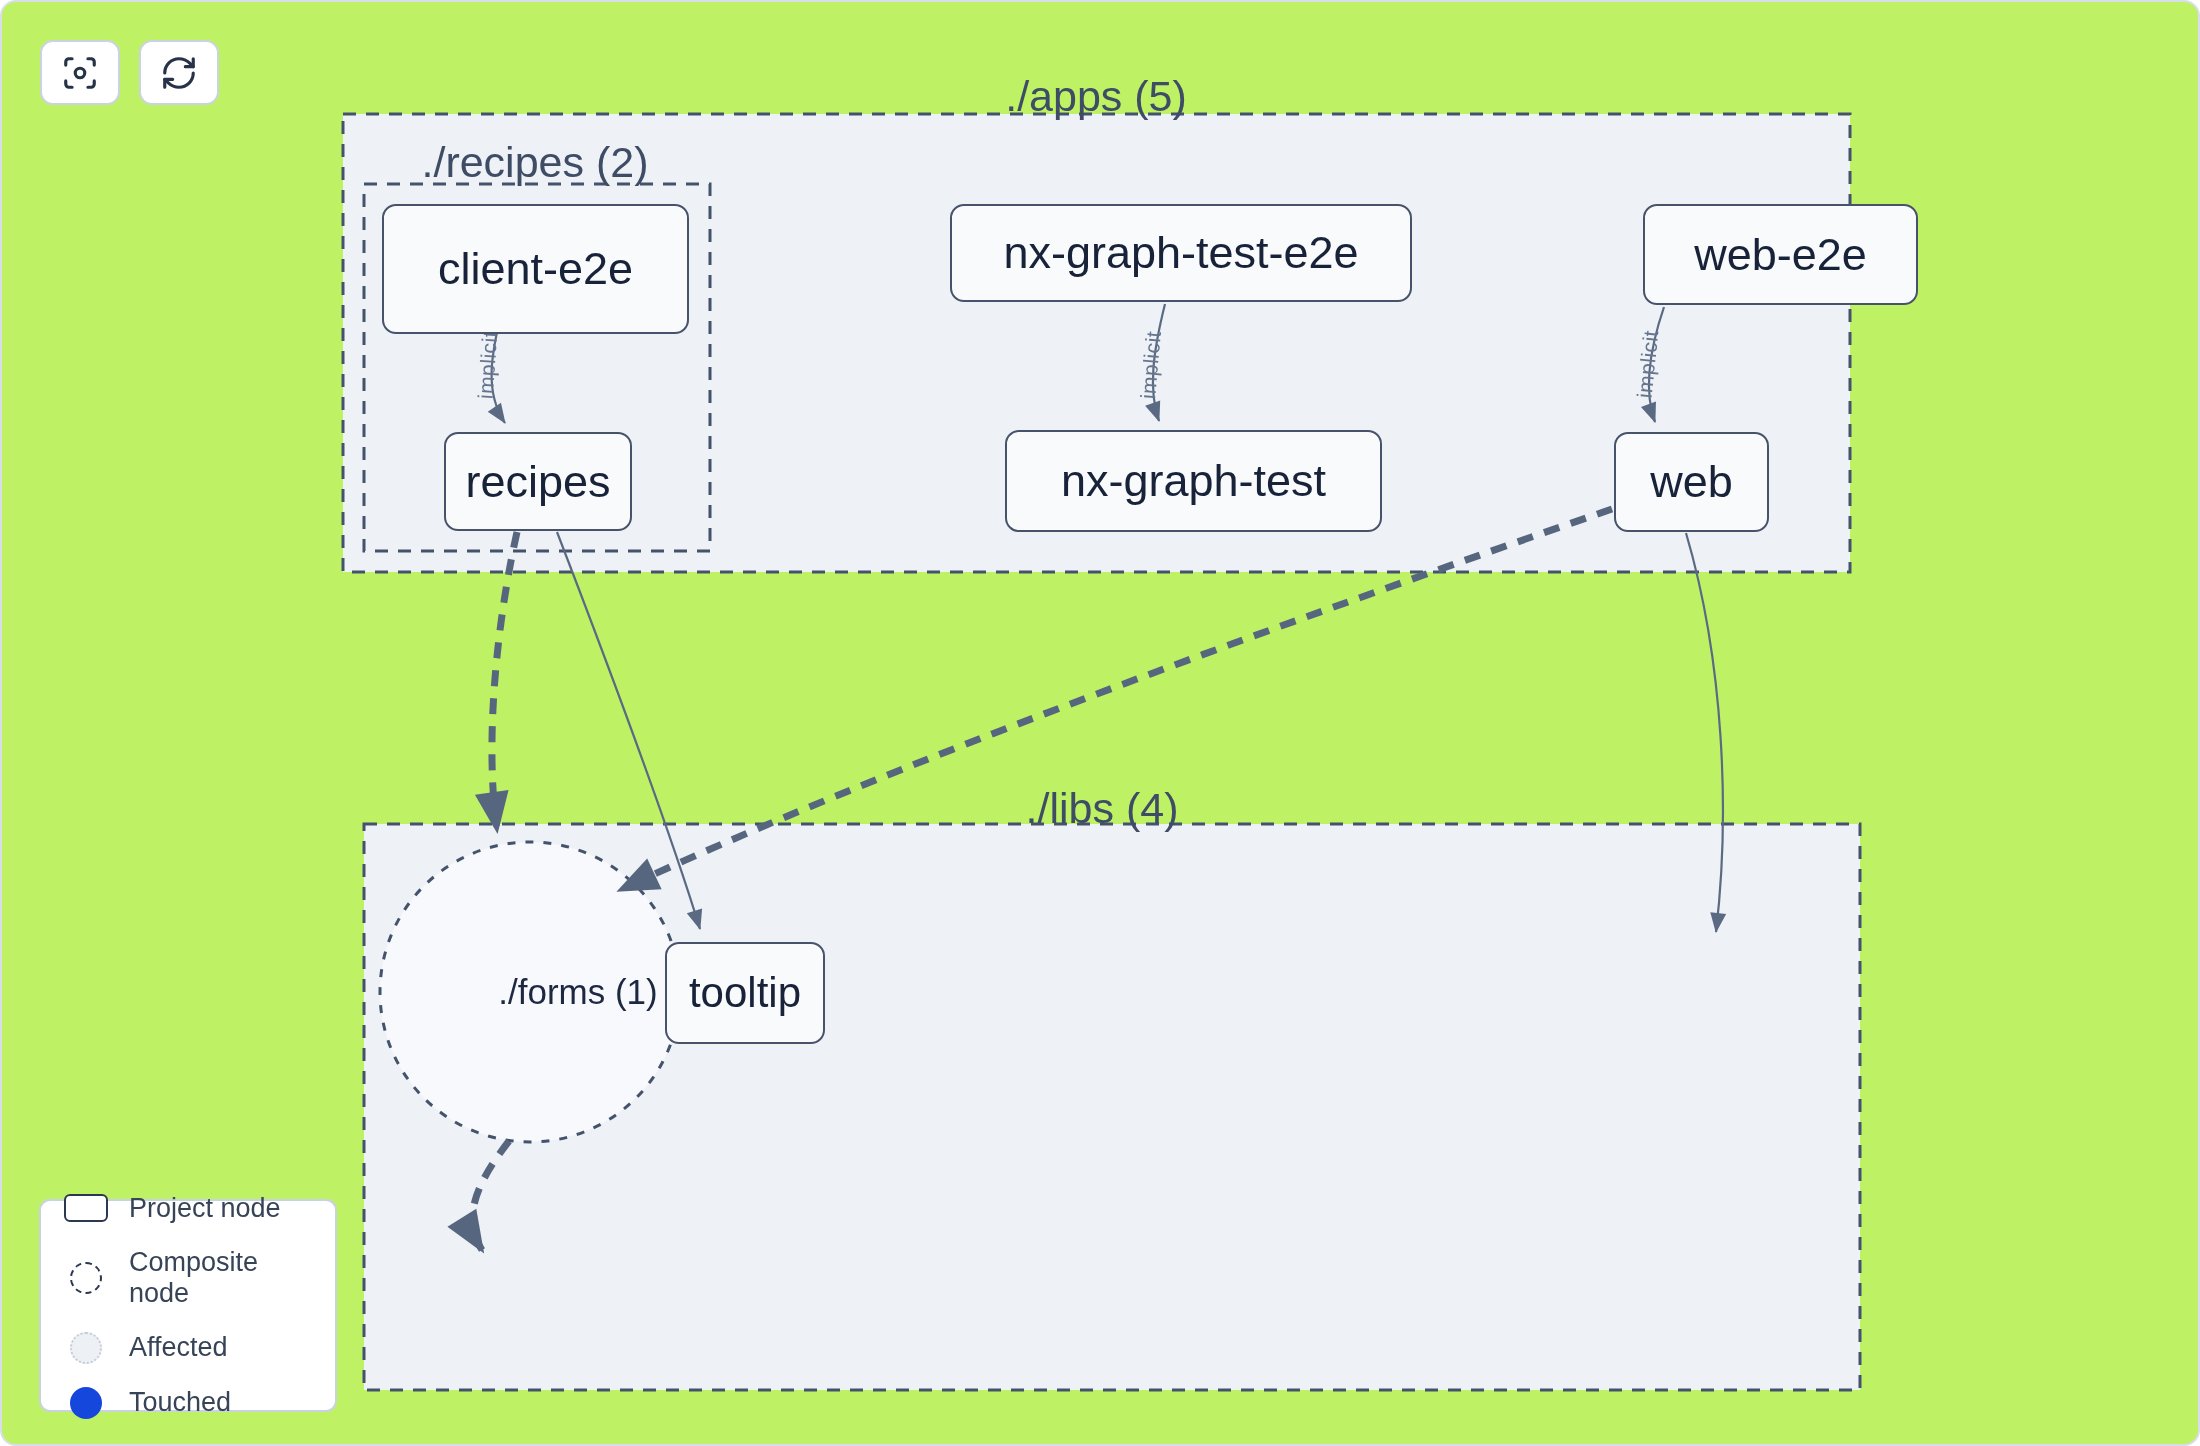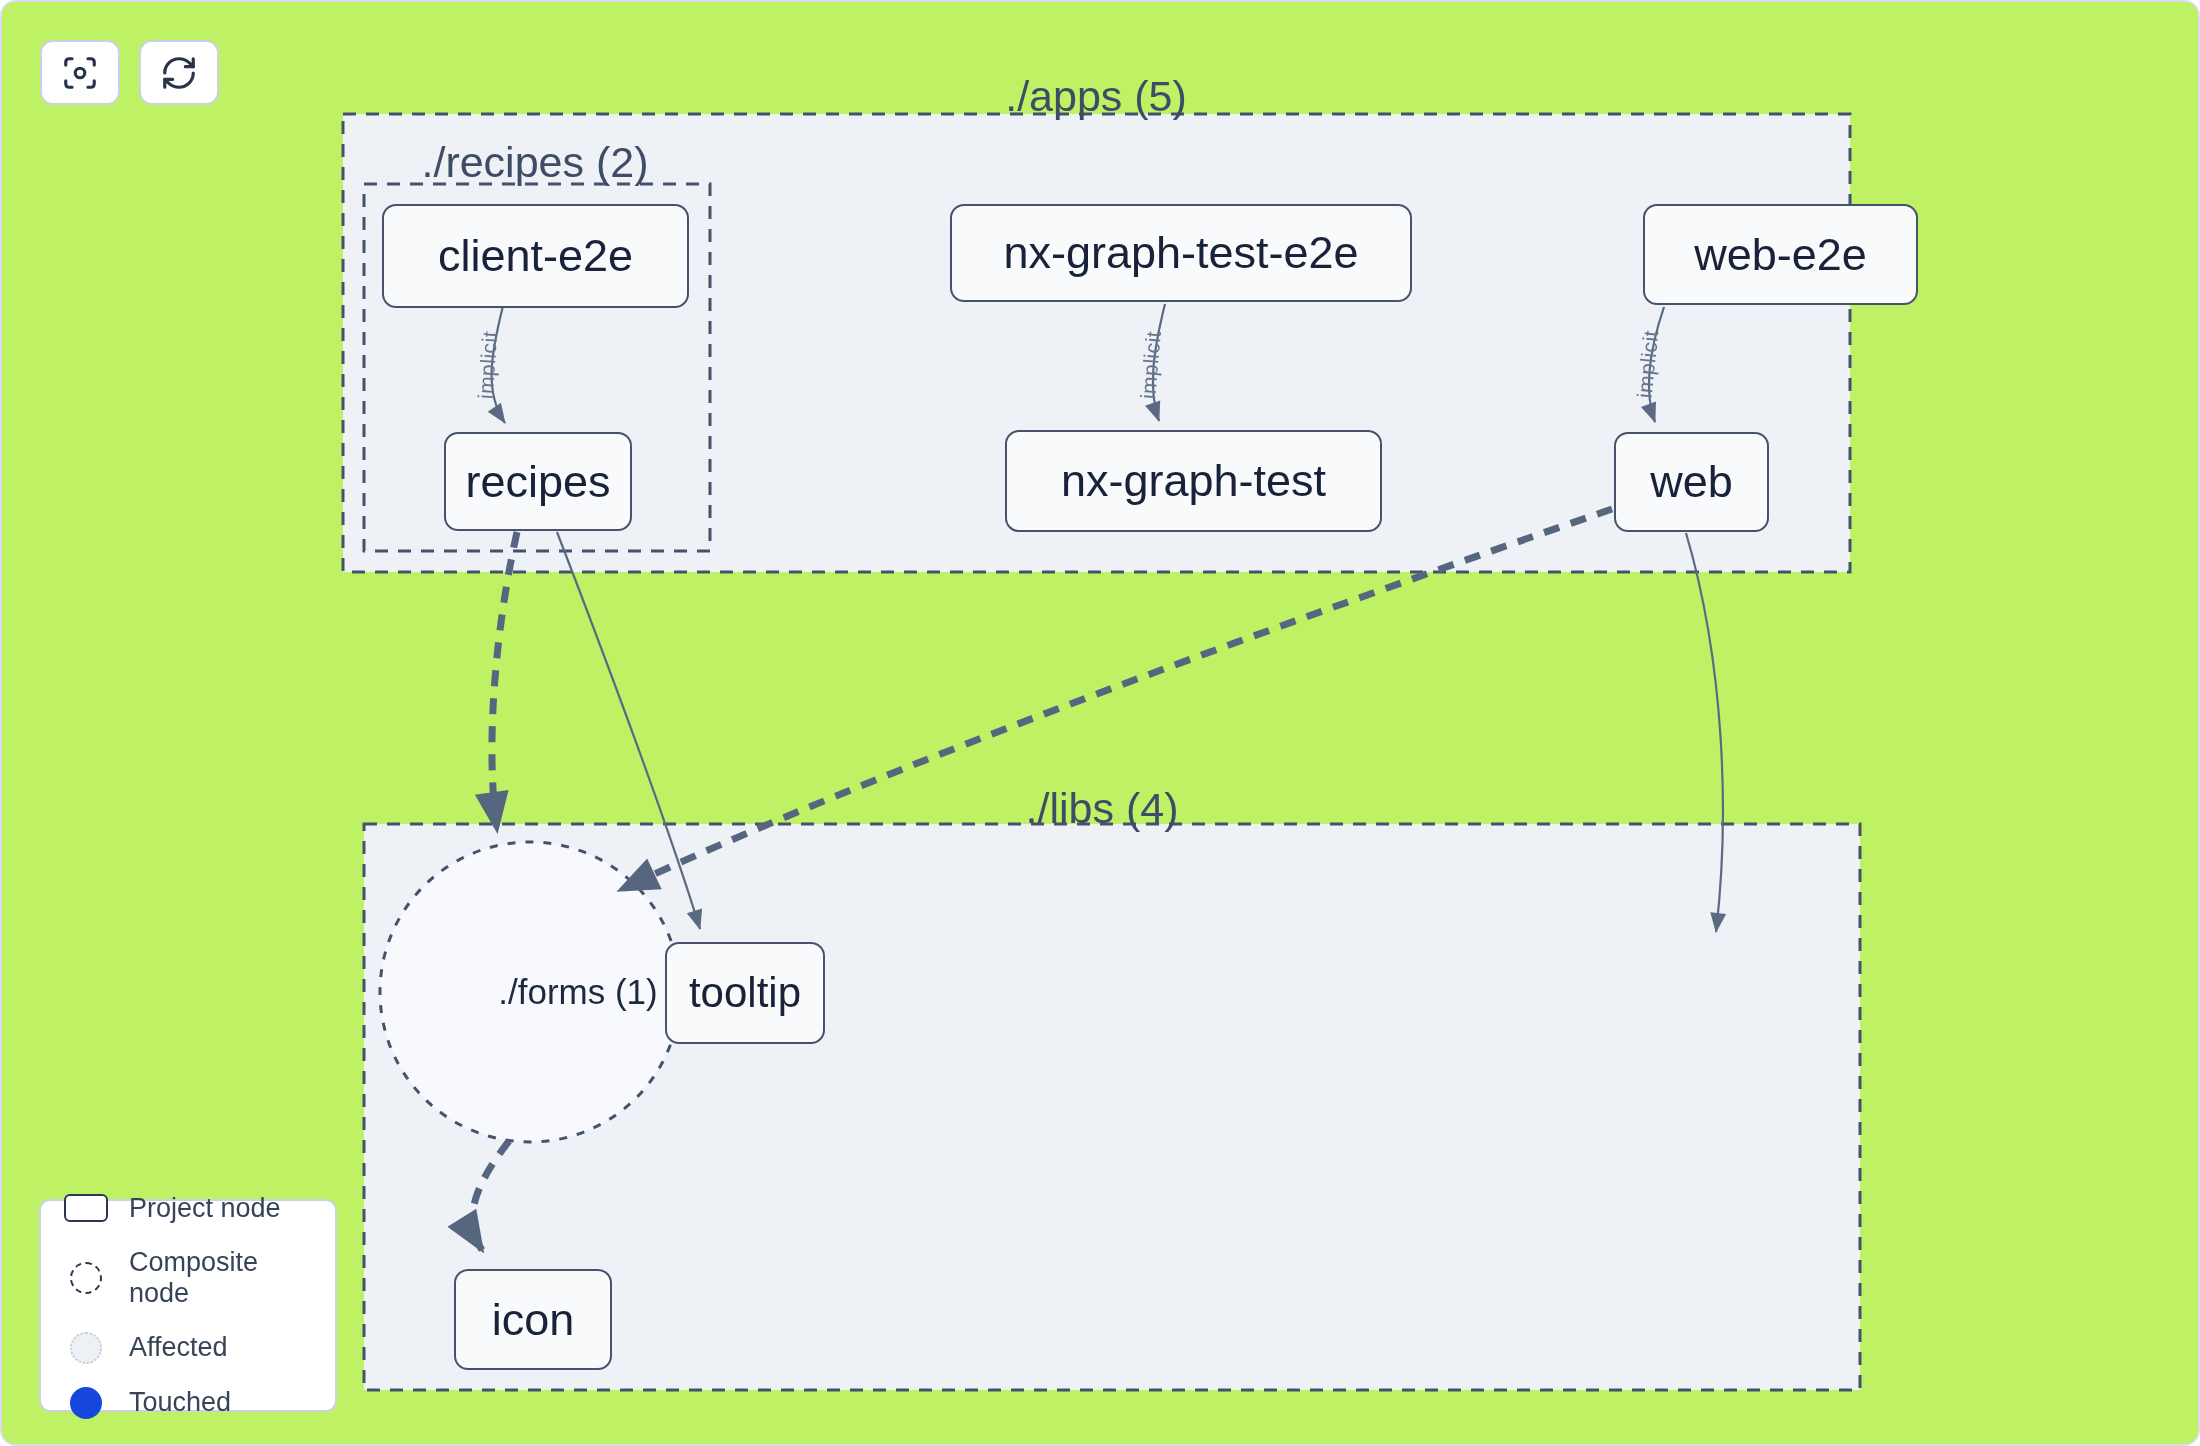--- a/index.html
+++ b/index.html
@@ -88,28 +88,27 @@
 
   <div class="glabel" style="left:1094px;top:118px">./apps (5)</div>
   <div class="glabel" style="left:533px;top:184px">./recipes (2)</div>
   <div class="glabel" style="left:1100px;top:830px">./libs (4)</div>
   <div class="forms-label" style="left:528px;top:990px">./forms (1)</div>
 
   <div class="edge-label" style="left:486px;top:363px;transform:translate(-50%,-50%) rotate(-86deg)">implicit</div>
   <div class="edge-label" style="left:1149px;top:363px;transform:translate(-50%,-50%) rotate(-85deg)">implicit</div>
   <div class="edge-label" style="left:1646px;top:362px;transform:translate(-50%,-50%) rotate(-84deg)">implicit</div>
 
-  <div class="node" style="left:380px;top:202px;width:307px;height:104px">client-e2e</div>
+  <div class="node" style="left:380px;top:202px;width:307px;height:130px">client-e2e</div>
   <div class="node" style="left:948px;top:202px;width:462px;height:98px">nx-graph-test-e2e</div>
   <div class="node" style="left:1641px;top:202px;width:275px;height:101px">web-e2e</div>
   <div class="node" style="left:442px;top:430px;width:188px;height:99px">recipes</div>
   <div class="node" style="left:1003px;top:428px;width:377px;height:102px">nx-graph-test</div>
   <div class="node" style="left:1612px;top:430px;width:155px;height:100px">web</div>
   <div class="node" style="left:663px;top:940px;width:160px;height:102px;font-size:42px">tooltip</div>
-  <div class="node" style="left:452px;top:1267px;width:158px;height:101px">icon</div>
 
   <button class="tbtn" style="left:38px;top:38px">
     <svg width="38" height="38" viewBox="0 0 24 24">
       <circle cx="12" cy="12" r="3"></circle>
       <path d="M3 7V5a2 2 0 0 1 2-2h2"></path>
       <path d="M17 3h2a2 2 0 0 1 2 2v2"></path>
       <path d="M21 17v2a2 2 0 0 1-2 2h-2"></path>
       <path d="M7 21H5a2 2 0 0 1-2-2v-2"></path>
     </svg>
   </button>

